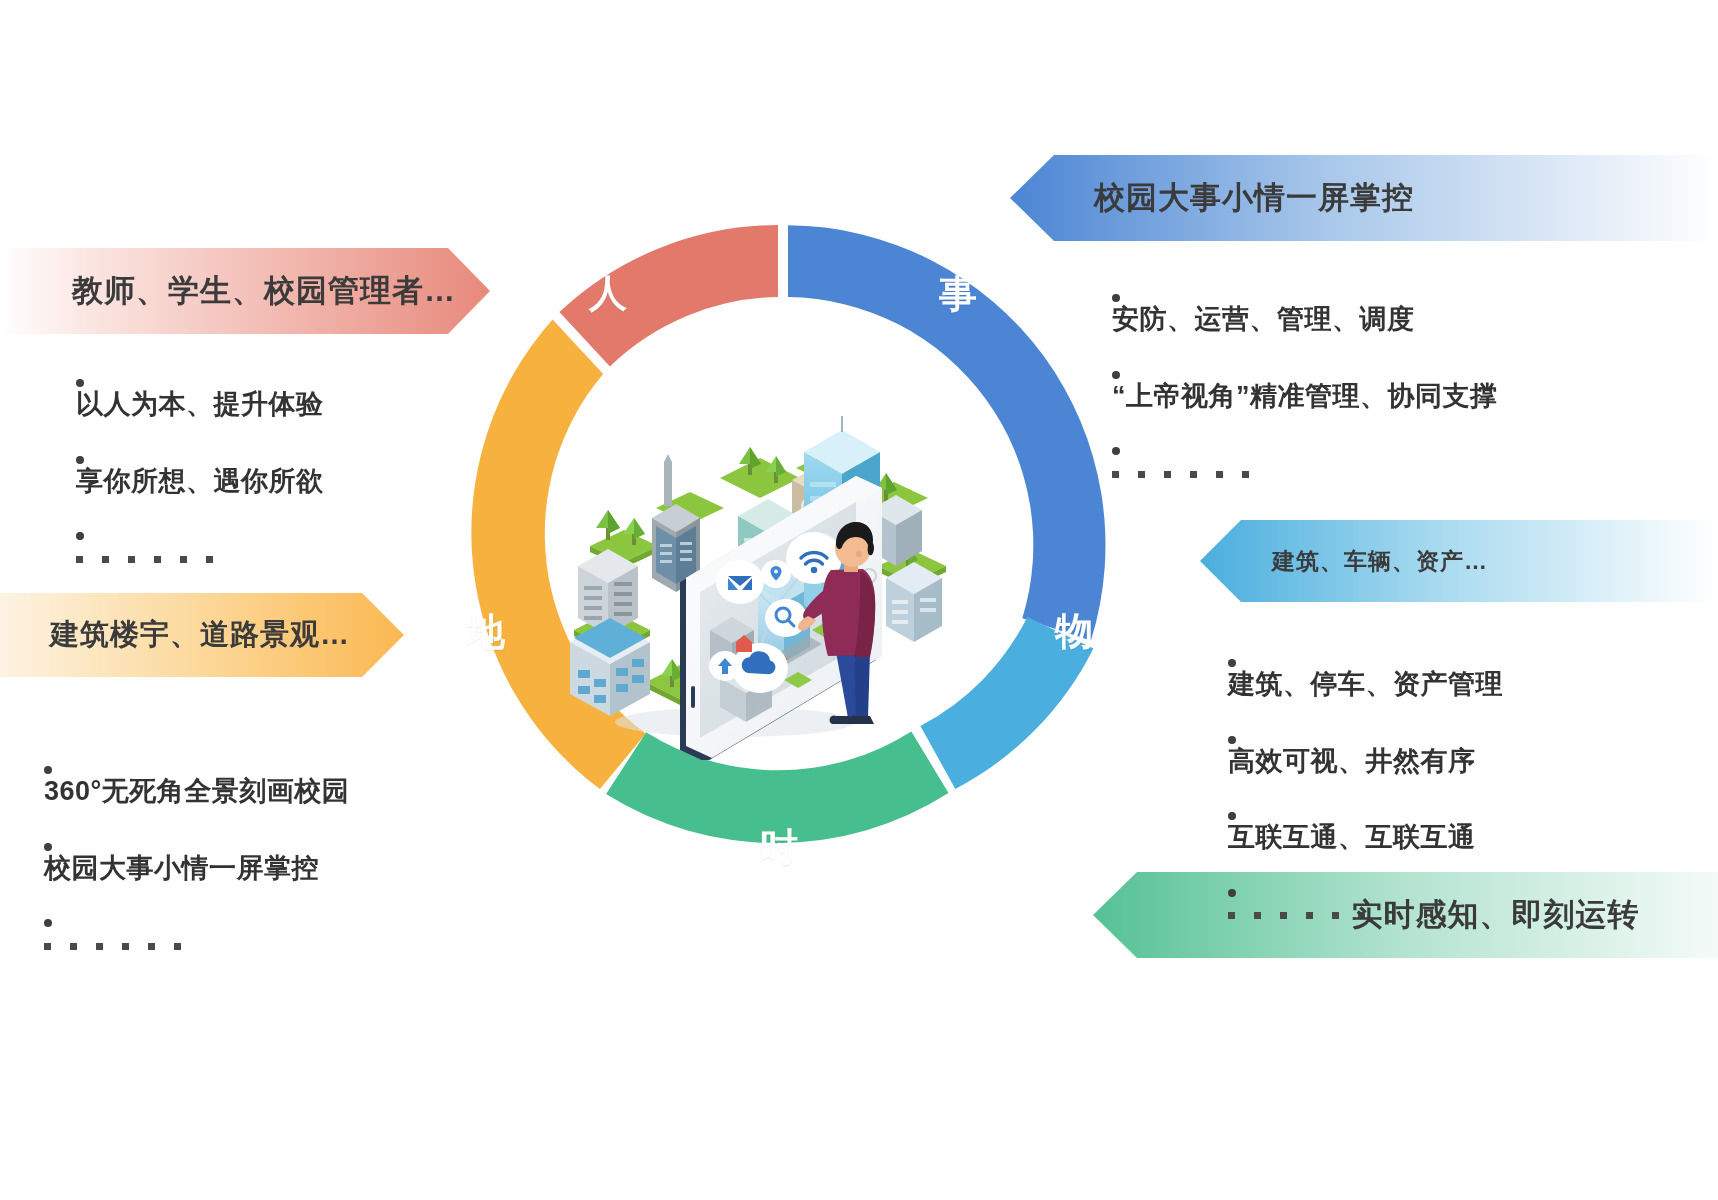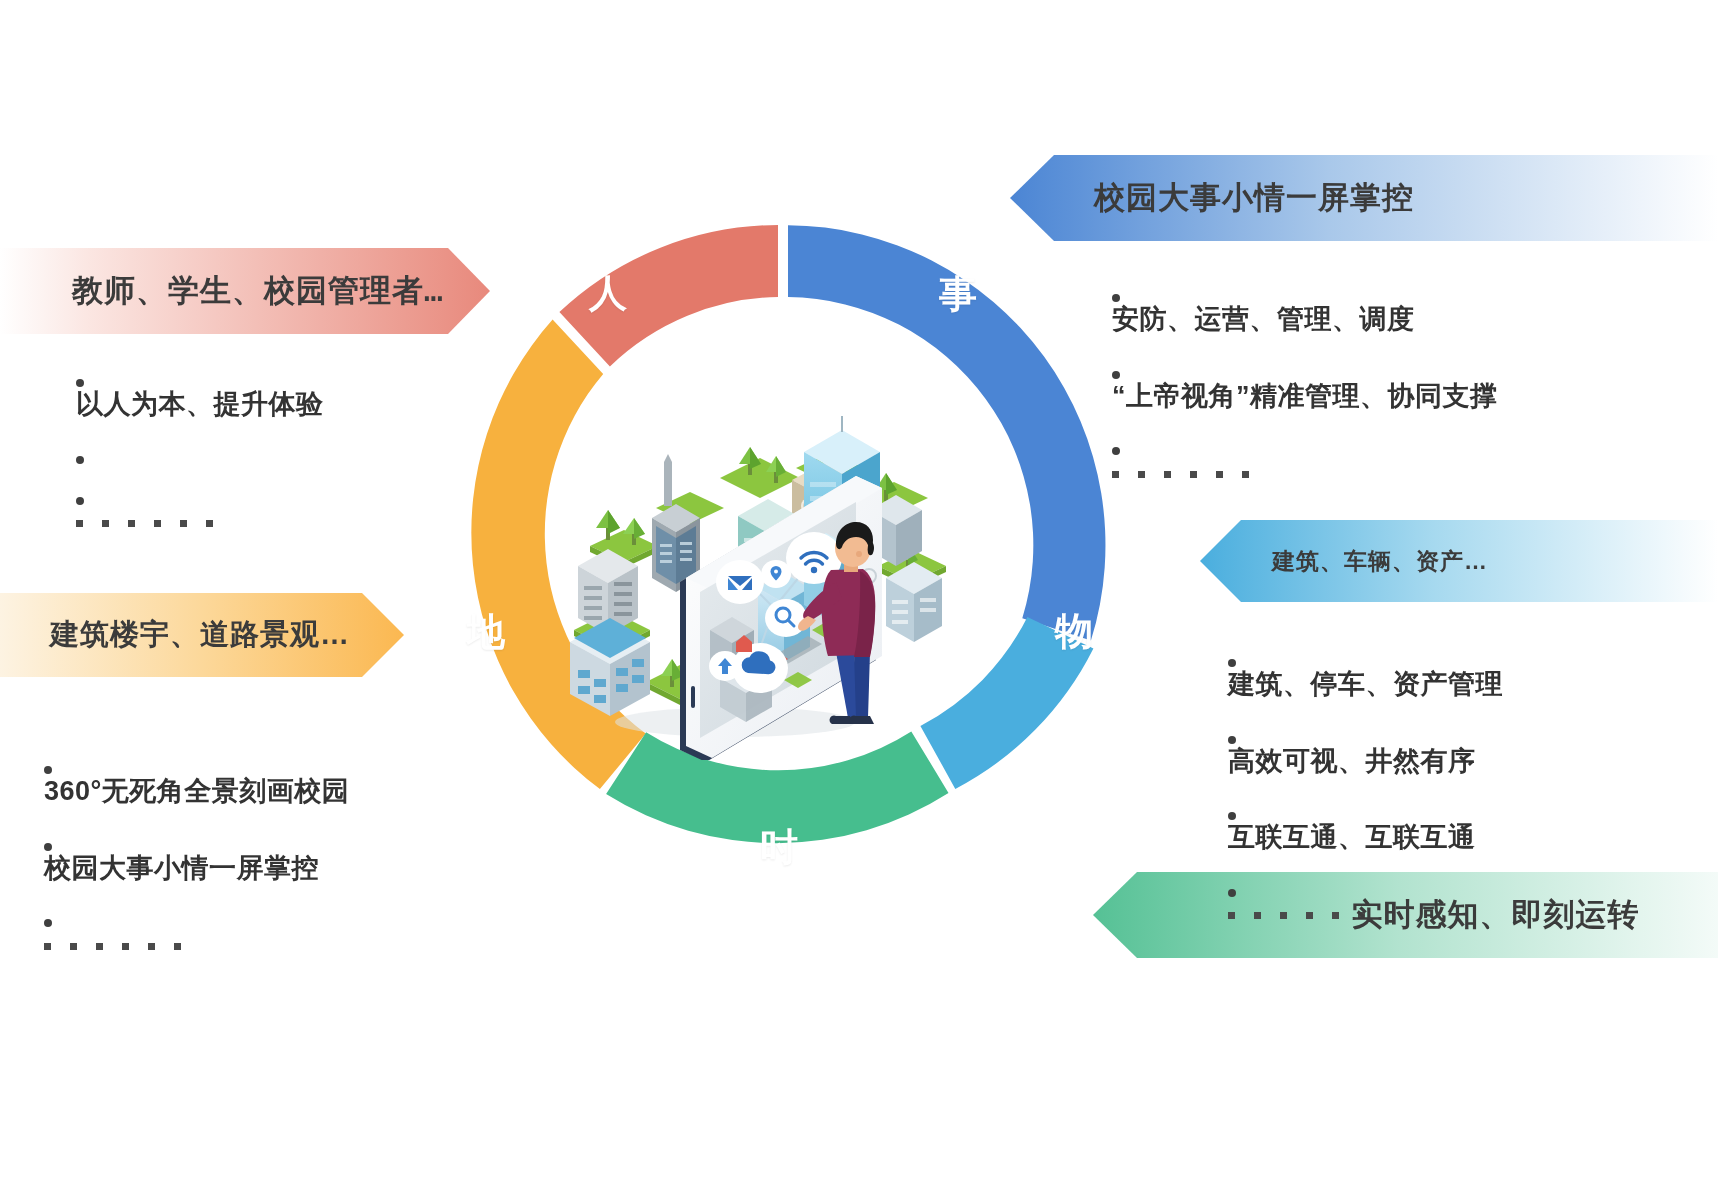--- a/index.html
+++ b/index.html
@@ -14,21 +14,21 @@
 
   
   .banner{position:absolute;display:flex;align-items:center;}
   .banner .label{
     position:relative;z-index:3;white-space:nowrap;
     font-weight:700;color:#3b3b3b;letter-spacing:1px;
   }
   .bn-svg{position:absolute;left:0;top:0;}
 
   
-  #banner-people{left:0px;top:248px;width:490px;height:86px;font-family:Liberation Mono, monospace;}
+  #banner-people{left:0px;top:248px;width:490px;height:86px;}
   #banner-people .label{font-size:31px;left:72px;}
 
   
   #banner-things{left:1010px;top:155px;width:708px;height:86px;}
   #banner-things .label{font-size:31px;left:78px;color:#3b3b3b;margin-left:6px;}
 
   
   #banner-place{left:0px;top:593px;width:404px;height:84px;}
   #banner-place .label{font-size:29px;left:30px;margin-left:20px;}
 
@@ -507,20 +507,21 @@
     <span class="label">实时感知、即刻运转</span>
   </div>
 
   <div class="bullets" id="bul-people">
     <div class="bullet-row">
       <span class="dot"></span>
       <span class="txt">以人为本、提升体验</span>
     </div>
     <div class="bullet-row">
       <span class="dot"></span>
+      <span class="txt">享你所想、遇你所欲</span>
     </div>
     <div class="bullet-row ellipsis">
       <span class="dot"></span>
       <span class="txt">
         <span class="small-dots">
           <i></i>
             <i></i>
             <i></i>
             <i></i>
             <i></i>

